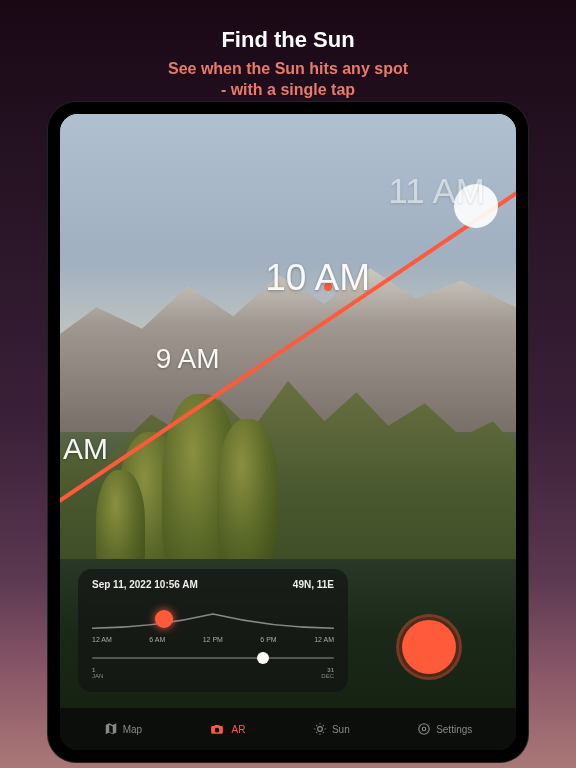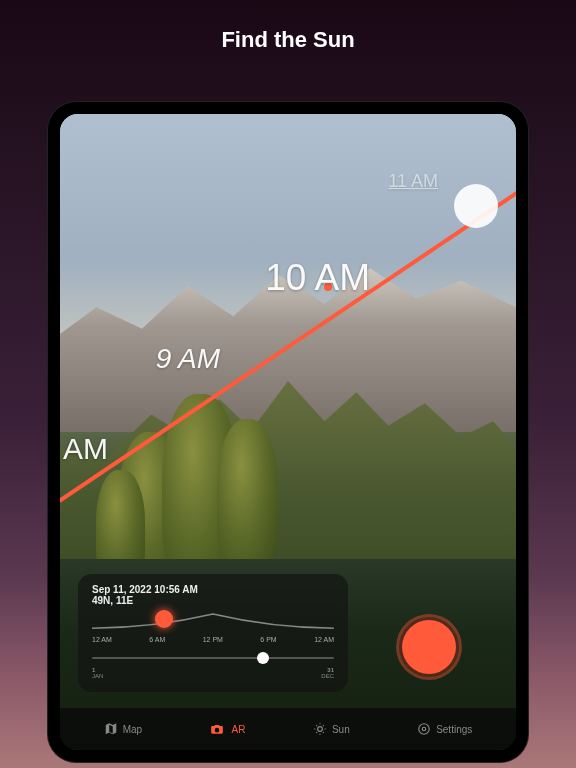--- a/index.html
+++ b/index.html
@@ -118,22 +118,21 @@
       border-radius: 14px;
       padding: 10px 14px 12px;
       backdrop-filter: blur(4px);
     }
     .ctrl-top {
       display: flex;
       justify-content: space-between;
       font-size: 10px;
       color: #eee;
       font-weight: 600;
-      margin-bottom: 4px;
-      flex-direction: column;
+      margin-bottom: 20px;
     }
     .slider-row {
       position: relative;
       height: 22px;
       margin-bottom: 4px;
     }
     .slider-curve {
       position: absolute;
       inset: 0;
     }
@@ -204,21 +203,22 @@
     }
     .tab.active { color: #ff5a3a; gap: 8px; }
     .tab-icon { width: 14px; height: 14px; display: flex; align-items: center; justify-content: center; }
   </style>
 </head>
 <body>
 
 <div class="header">
   <div class="title">Find the Sun</div>
   <div class="subtitle">
-    <br>
+    <span>See when the Sun hits any spot</span><br>
+    <span>- with a single tap</span>
   </div>
 </div>
 
 <div class="device-frame">
   <div class="screen">
     <div class="sky"></div>
     <div class="mountains"></div>
     <div class="forest"></div>
     <div class="tree-cluster">
       <div class="tree" style="left:10%; top:30%; width:30%; height:60%;"></div>
@@ -229,23 +229,23 @@
     <div class="lake"></div>
 
     <svg class="sun-path" viewBox="0 0 456 636" preserveAspectRatio="none">
       <line x1="-20" y1="400" x2="470" y2="70" stroke="#ff5a3a" stroke-width="4"></line>
     </svg>
     <div class="time-dot" style="top:26.5%; left:58%;"></div>
     <div class="sun-marker"></div>
 
     <div id="time-labels-container">
         <div class="time-label" style="top: 50%; left: -2%; font-size: 30px; margin-left: 12px;">AM</div>
-        <div class="time-label" style="top: 36%; left: 21%; font-size: 28px; font-style: italic;">9 AM</div>
+        <div class="time-label" style="top: 36%; left: 21%; font-size: 28px;">9 AM</div>
         <div class="time-label" style="top: 22.5%; left: 45%; font-size: 37px;">10 AM</div>
-        <div class="time-label" style="top: 9%; left: 72%; font-size: 18px; opacity: 0.5; text-decoration: underline;">11 AM</div>
+        <div class="time-label" style="top: 9%; left: 72%; font-size: 35px; opacity: 0.5;">11 AM</div>
       </div>
 
     <div class="controls">
       <div class="ctrl-top">
         <span>Sep 11, 2022 10:56 AM</span>
         <span>49N, 11E</span>
       </div>
       <div class="slider-row">
         <svg class="slider-curve" viewBox="0 0 240 22" preserveAspectRatio="none">
           <path d="M 0 18 Q 60 18 120 4 Q 180 18 240 18" stroke="#888" stroke-width="1.5" fill="none"></path>

